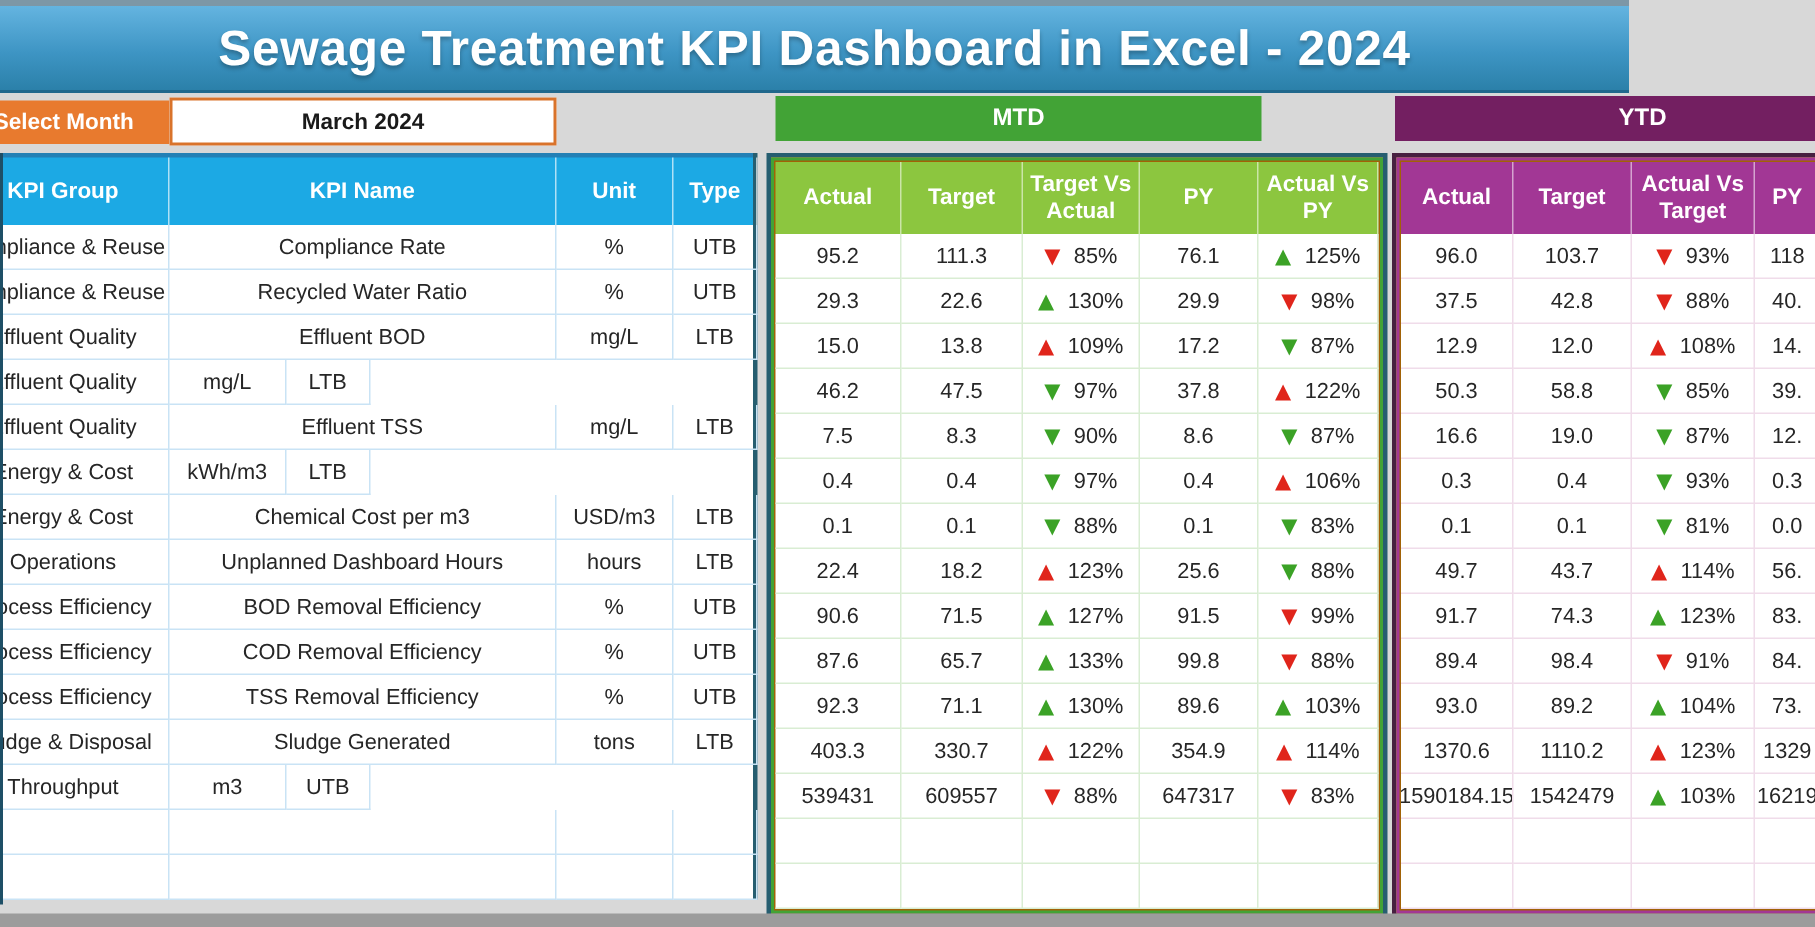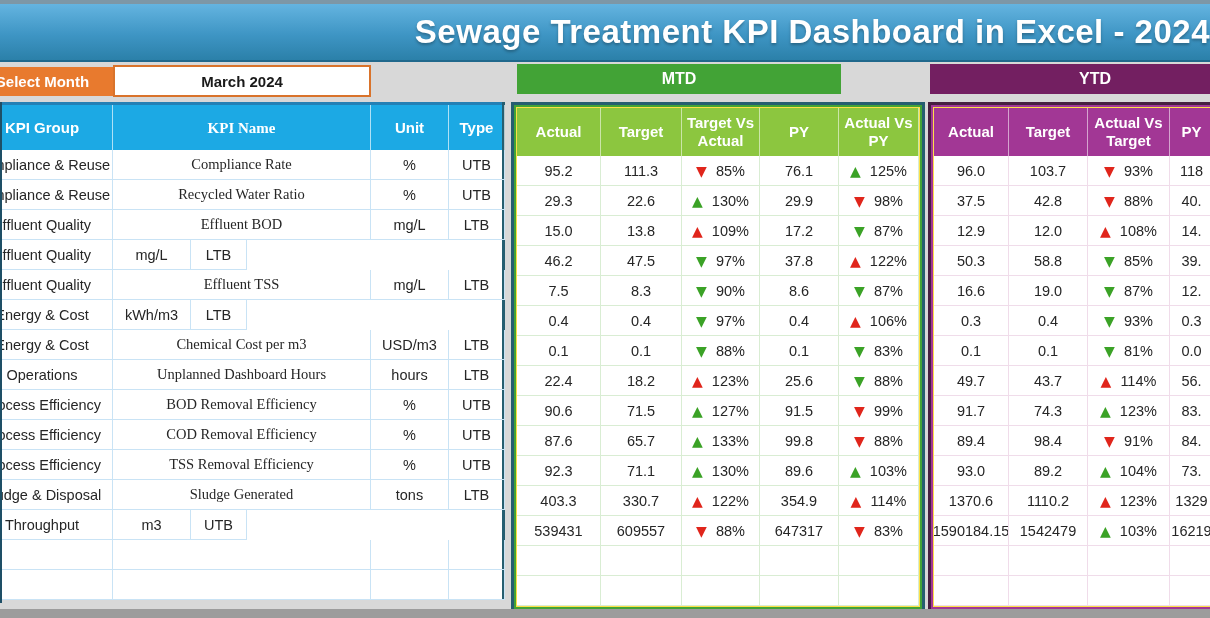--- a/index.html
+++ b/index.html
@@ -11,24 +11,24 @@
     --edge-dark:#265E70; --plum-dark:#472040;
   }
   *{box-sizing:border-box;}
   html,body{margin:0;padding:0;}
   body{
     width:1210px;height:618px;overflow:hidden;position:relative;
     background:#D8D8D8;font-family:"Liberation Sans",sans-serif;
   }
   
   .titlebar{
-    position:absolute;left:0;top:0;width:1210px;height:62px;
+    position:absolute;left:0;top:0;width:1086px;height:62px;
     background:linear-gradient(180deg,#64B4E0 0%,#3E95C4 55%,#2B80A9 100%);
     border-top:4px solid #7D97A6;border-bottom:2px solid #20688C;
-    display:flex;align-items:center;justify-content:flex-end;
+    display:flex;align-items:center;justify-content:center;
   }
   .titlebar .title{
     color:#fff;font-size:33px;font-weight:bold;letter-spacing:.5px;
     text-shadow:0 2px 3px rgba(0,0,0,.28);white-space:nowrap;
   }
   
   .month-label{
     position:absolute;left:-28px;top:67px;width:141px;height:29px;
     background:var(--orange);color:#fff;font-weight:bold;font-size:15px;
     display:flex;align-items:center;justify-content:center;white-space:nowrap;overflow:hidden;
@@ -49,28 +49,28 @@
   .cell{display:flex;align-items:center;justify-content:center;font-size:14.5px;color:#262626;
         white-space:nowrap;overflow:hidden;}
   .hcell{display:flex;align-items:center;justify-content:center;color:#fff;font-weight:bold;
          font-size:15px;text-align:center;line-height:1.2;white-space:normal;}
   
   .left-table{position:absolute;left:-28px;top:102px;width:533px;border-right:3px solid var(--edge-dark);}
   .left-table .hrow{background:var(--blue);border-top:3px solid var(--blue-dark);}
   .left-table .hcell{border-right:1px solid rgba(255,255,255,.65);}
   .left-table .cell{border-right:1px solid #C9E3F5;border-bottom:1px solid #C9E3F5;}
   .c-group{flex:0 0 141px;}
-  .c-name{flex:0 0 258px;font-family:Liberation Serif, serif;}
+  .c-name{flex:0 0 258px;}
   .c-unit{flex:0 0 78px;}
   .c-type{flex:0 0 56px;}
   
   .subtable{position:absolute;top:102px;}
   .sub-mtd{left:511px;border:3px solid var(--edge-dark);}
   .sub-ytd{left:928px;border:3px solid var(--plum-dark);}
-  .sub-inner{background:#fde047;padding:1px;}
+  .sub-inner{background:#a16207;padding:1px;}
   .sub-mtd .sub-inner{border:2px solid var(--mtd-dark);}
   .sub-ytd .sub-inner{border:2px solid var(--ytd-light);}
   .sub-mtd .hrow{background:var(--mtd-light);}
   .sub-ytd .hrow{background:var(--ytd-light);}
   .subtable .hcell{border-right:1px solid rgba(255,255,255,.55);}
   .sub-mtd .cell{border-right:1px solid #D9EDD3;border-bottom:1px solid #D9EDD3;}
   .sub-ytd .cell{border-right:1px solid #F0DCEA;border-bottom:1px solid #F0DCEA;}
   .m-actual{flex:0 0 84px;} .m-target{flex:0 0 81px;} .m-tva{flex:0 0 78px;}
   .m-py{flex:0 0 79px;} .m-avp{flex:0 0 80px;}
   .y-actual{flex:0 0 75px;} .y-target{flex:0 0 79px;} .y-avt{flex:0 0 82px;}

